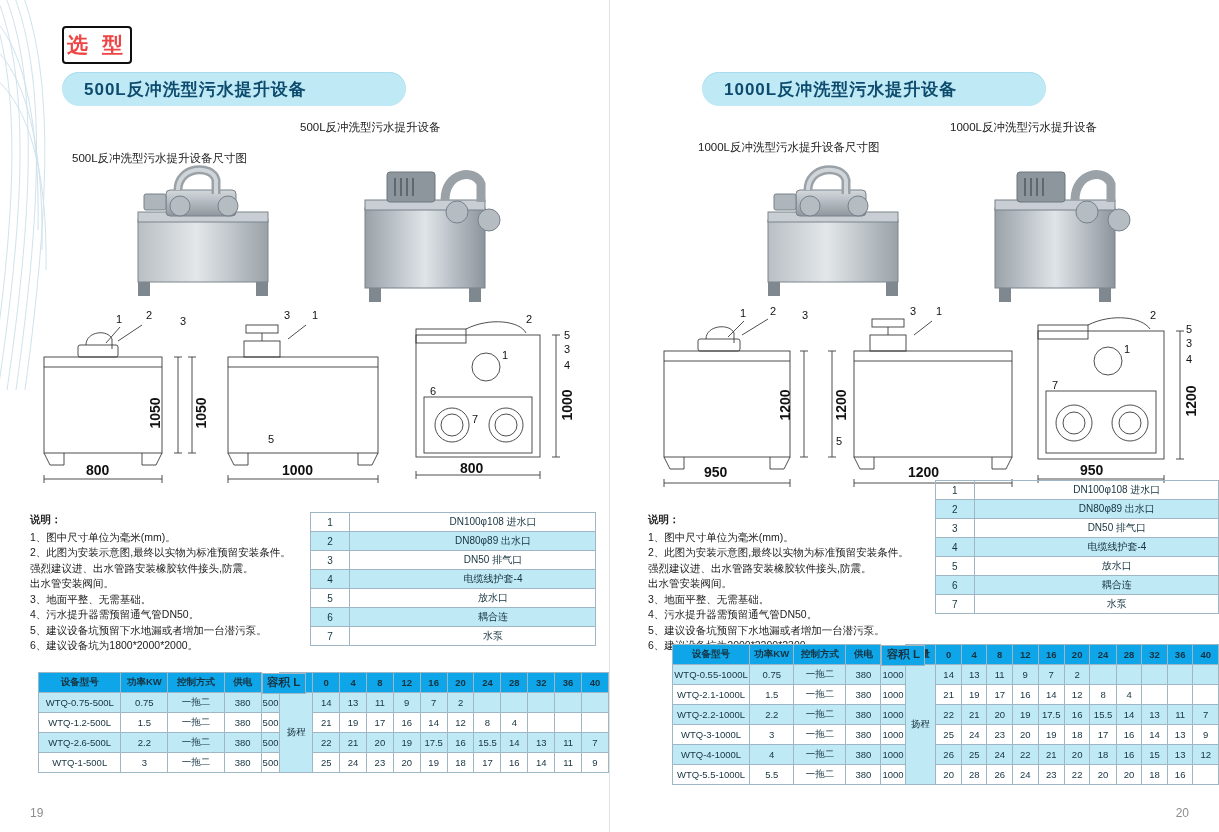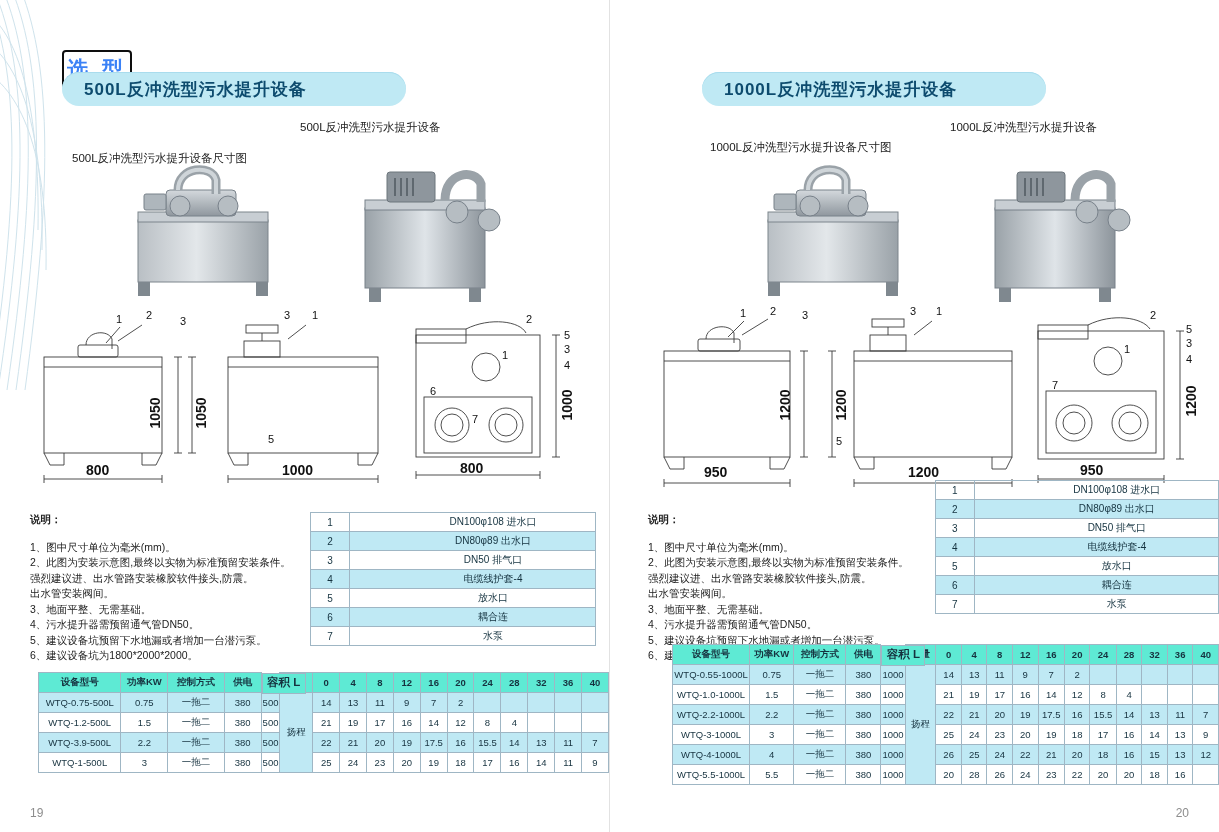--- a/index.html
+++ b/index.html
@@ -20,55 +20,55 @@
   .sheet{position:absolute;top:0;width:609px;height:832px;}
   .sheet.left{left:0;}
   .sheet.right{left:610px;}
 
   
   .xuanxing{
     position:absolute;left:62px;top:26px;width:66px;height:34px;
     border:2px solid #0e0e0e;border-radius:4px;
     font-size:21px;letter-spacing:4px;font-weight:bold;
     display:flex;align-items:center;justify-content:center;
-    background:#fff;color:#3b82f6;margin-top:24px;
+    background:#fff;color:#ef4444;
   }
   .blue-banner{
     position:absolute;height:34px;border-radius:17px;
     background:#bfe9f4;
     display:flex;align-items:center;
     color:#0d4b6e;font-weight:bold;font-size:17px;letter-spacing:1px;
     padding-left:22px;padding-right:22px;
     box-shadow:0 1px 0 #a9dced inset;
   }
   .banner-left{left:62px;top:72px;width:300px;}
   .banner-right{left:92px;top:72px;width:300px;}
 
   .cap{position:absolute;font-size:11.5px;color:#222;white-space:nowrap;}
 
   
   .photo{position:absolute;}
   .photo svg{display:block;}
 
   
   .notes{position:absolute;font-size:10.5px;line-height:15.5px;color:#222;width:265px;}
-  .notes .t{font-weight:bold;margin-bottom:12px;}
+  .notes .t{font-weight:bold;margin-bottom:2px;}
 
   
   table{border-collapse:collapse;}
   .legend{position:absolute;font-size:10px;}
   .legend td{border:1px solid #9fb6c4;height:16px;text-align:center;color:#14323f;}
   .legend td.num{width:36px;}
   .legend td.desc{width:202px;padding-left:42px;}
   .legend tr.alt td{background:#bfe9f4;}
 
   
   .spec{position:absolute;font-size:9.5px;}
   .spec td,.spec th{border:1px solid #9fb6c4;text-align:center;color:#16323f;font-weight:normal;height:17px;}
-  .spec thead td{background:#5eead4;font-weight:bold;}
+  .spec thead td{background:#0ea5e9;font-weight:bold;}
   .spec tr.alt td{background:#bfe9f4;}
   .spec td.model{width:80px;}
   .spec td.kw{width:44px;}
   .spec td.ctrl{width:54px;}
   .spec td.vol{width:34px;}
   .spec td.cap{width:40px;text-align:center;}
   .spec td.flow{width:30px;}
   .spec td.num{width:24px;}
   .spec td.yang{background:#bfe9f4;width:18px;}
 
@@ -339,21 +339,21 @@
           <td>16</td>
           <td>14</td>
           <td>12</td>
           <td>8</td>
           <td>4</td>
           <td></td>
           <td></td>
           <td></td>
         </tr>
         <tr class="alt">
-          <td>WTQ-3.9-500L</td>
+          <td>WTQ-2.6-500L</td>
           <td>2.2</td>
           <td>一拖二</td>
           <td>380</td>
           <td>500</td>
           <td>22</td>
           <td>21</td>
           <td>20</td>
           <td>19</td>
           <td>17.5</td>
           <td>16</td>
@@ -385,21 +385,21 @@
     </table>
 
     <div class="pageno l">19</div>
   </div>
 
   <div class="sheet right">
 
     <div class="blue-banner banner-right">1000L反冲洗型污水提升设备</div>
 
     <div class="cap" style="left:340px;top:120px;">1000L反冲洗型污水提升设备</div>
-    <div class="cap" style="left:100px;top:140px;">1000L反冲洗型污水提升设备尺寸图</div>
+    <div class="cap" style="left:88px;top:140px;">1000L反冲洗型污水提升设备尺寸图</div>
 
     <div class="photo" style="left:140px;top:150px;">
       <svg width="180" height="160" viewBox="0 0 180 160">
         <defs>
           <linearGradient id="g4" x1="0" y1="0" x2="1" y2="0">
             <stop offset="0" stop-color="#b9bfc4"></stop>
               <stop offset="0.45" stop-color="#e3e7ea"></stop>
               <stop offset="1" stop-color="#9aa2a8"></stop>
           </linearGradient>
           <linearGradient id="g5" x1="0" y1="0" x2="0" y2="1">
@@ -601,21 +601,21 @@
           <td>9</td>
           <td>7</td>
           <td>2</td>
           <td></td>
           <td></td>
           <td></td>
           <td></td>
           <td></td>
         </tr>
         <tr>
-          <td>WTQ-1.0-1000L</td>
+          <td>WTQ-2.1-1000L</td>
           <td>1.5</td>
           <td>一拖二</td>
           <td>380</td>
           <td>1000</td>
           <td>21</td>
           <td>19</td>
           <td>17</td>
           <td>16</td>
           <td>14</td>
           <td>12</td>

